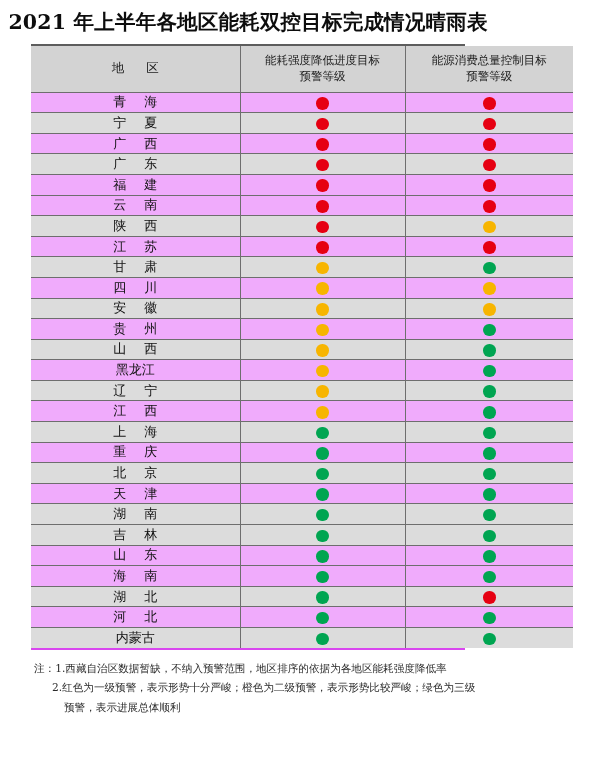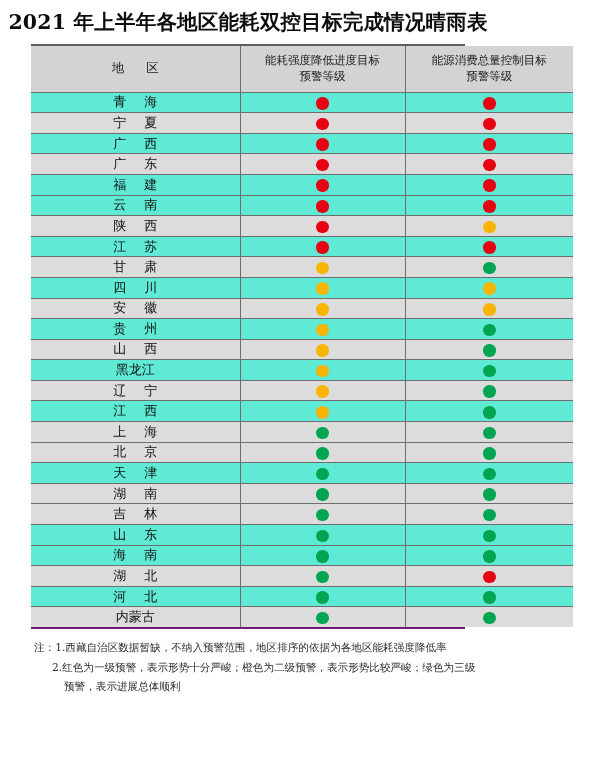--- a/index.html
+++ b/index.html
@@ -32,21 +32,21 @@
     color: #0d0d0d;
     padding: 11px 0 9px 0;
     line-height: 1.15;
     white-space: nowrap;
   }
 
   
   .table-wrap {
     margin: 0 31px 0 31px;
     border-top: 2px solid #5d5d5d;
-    border-bottom: 2px solid #701a75;
+    border-bottom: 2px solid #d946ef;
   }
   table.grid {
     border-collapse: collapse;
     width: 542px;
     table-layout: fixed;
   }
   table.grid col.c-region  { width: 209px; }
   table.grid col.c-metric1 { width: 165px; }
   table.grid col.c-metric2 { width: 168px; }
 
@@ -78,21 +78,21 @@
   }
   tr.head-row th.sep-left {
     border-left: 1.5px solid #6e6e6e;
     margin-top: 24px;
   }
 
   
   tbody tr.data-row {
     height: 19.6px;
   }
-  tbody tr.data-row.odd  { background: #5eead4; }
+  tbody tr.data-row.odd  { background: #f0abfc; }
   tbody tr.data-row.even { background: #dcdcdc; }
 
   tbody tr.data-row td {
     height: 19.6px;
     border-bottom: 1.4px solid #6e6e6e;
     vertical-align: middle;
   }
   tbody tr.data-row:last-child td {
     border-bottom: none;
   }
@@ -244,20 +244,25 @@
           <tr class="data-row odd">
             <td class="region-cell">江 西</td>
             <td class="dot-cell sep-left"><span class="dot" style="background: rgb(247, 181, 0);"></span></td>
             <td class="dot-cell sep-left"><span class="dot" style="background: rgb(0, 165, 81);"></span></td>
           </tr>
           <tr class="data-row even">
             <td class="region-cell">上 海</td>
             <td class="dot-cell sep-left"><span class="dot" style="background: rgb(0, 165, 81);"></span></td>
             <td class="dot-cell sep-left"><span class="dot" style="background: rgb(0, 165, 81);"></span></td>
           </tr>
+          <tr class="data-row odd">
+            <td class="region-cell">重 庆</td>
+            <td class="dot-cell sep-left"><span class="dot" style="background: rgb(0, 165, 81);"></span></td>
+            <td class="dot-cell sep-left"><span class="dot" style="background: rgb(0, 165, 81);"></span></td>
+          </tr>
           <tr class="data-row even">
             <td class="region-cell">北 京</td>
             <td class="dot-cell sep-left"><span class="dot" style="background: rgb(0, 165, 81);"></span></td>
             <td class="dot-cell sep-left"><span class="dot" style="background: rgb(0, 165, 81);"></span></td>
           </tr>
           <tr class="data-row odd">
             <td class="region-cell">天 津</td>
             <td class="dot-cell sep-left"><span class="dot" style="background: rgb(0, 165, 81);"></span></td>
             <td class="dot-cell sep-left"><span class="dot" style="background: rgb(0, 165, 81);"></span></td>
           </tr>

